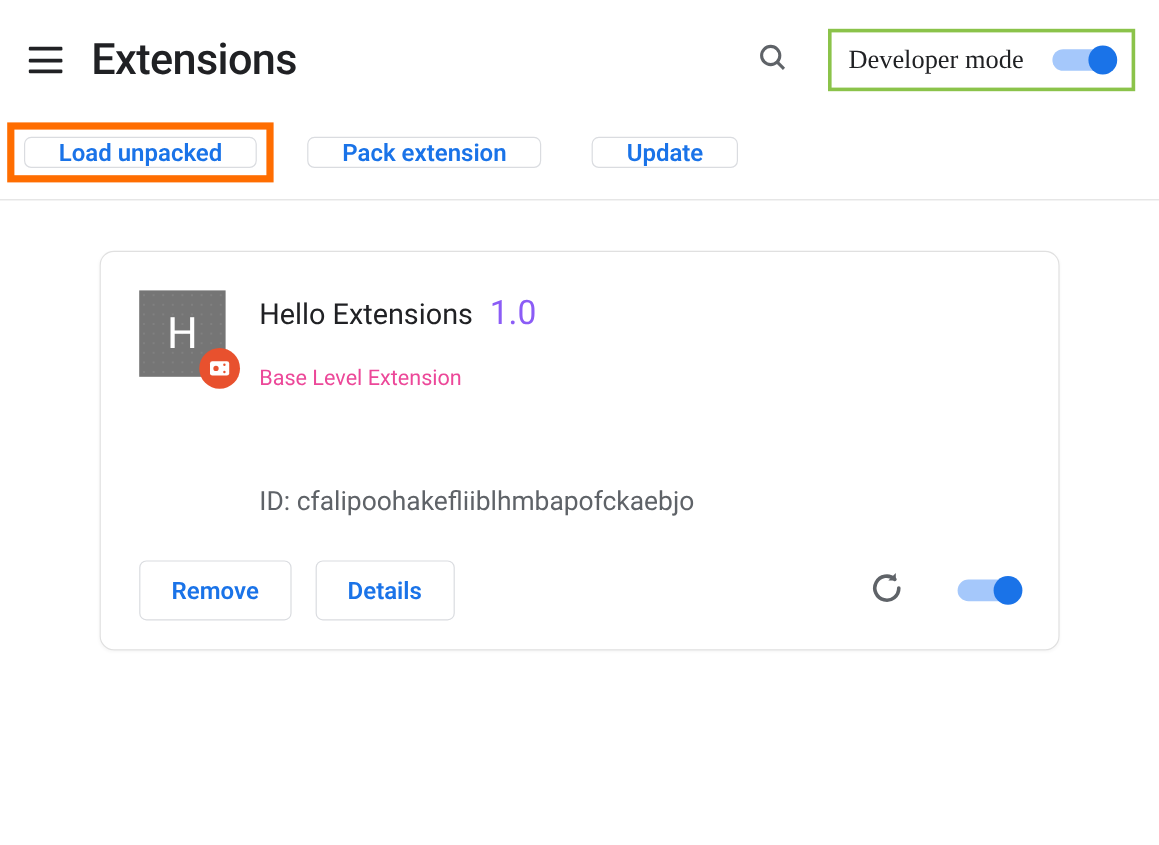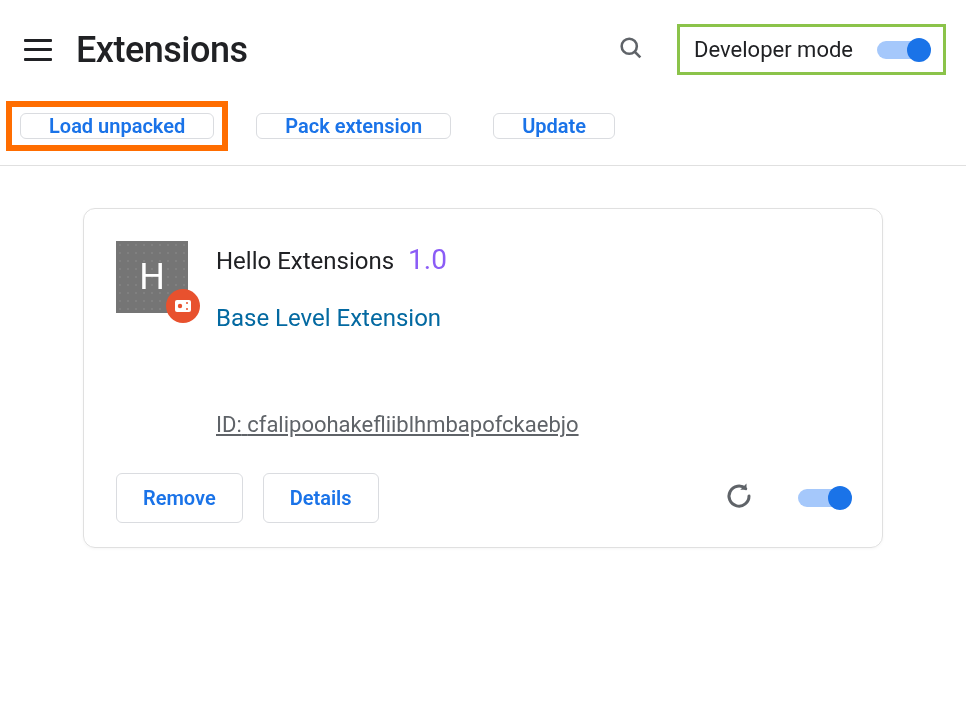--- a/index.html
+++ b/index.html
@@ -44,20 +44,21 @@
     .dev-mode-box {
       display: flex;
       align-items: center;
       gap: 24px;
       border: 3px solid #8bc34a;
       padding: 10px 14px;
     }
     .dev-mode-label {
       font-size: 22px;
       color: #202124;
+      font-family: Liberation Serif, serif;
     }
     .toggle {
       width: 52px;
       height: 22px;
       cursor: pointer;
       position: relative;
     }
     .toggle-track {
       width: 52px;
       height: 18px;
@@ -158,29 +159,28 @@
     .ext-name {
       font-size: 24px;
       color: #202124;
       font-weight: 400;
     }
     .ext-version {
       font-size: 28px;
       color: #8b5cf6;
     }
     .ext-desc {
-      font-size: 24px;
-      color: #0369a1;
+      font-size: 18px;
+      color: #ec4899;
     }
     .ext-id-row {
       font-size: 22px;
       color: #5f6368;
       margin-bottom: 36px;
       padding-left: 100px;
-      text-decoration: underline;
     }
     .card-bottom {
       display: flex;
       align-items: center;
       gap: 20px;
     }
     .card-btn {
       border: 1px solid #dadce0;
       background: #fff;
       color: #1a73e8;

